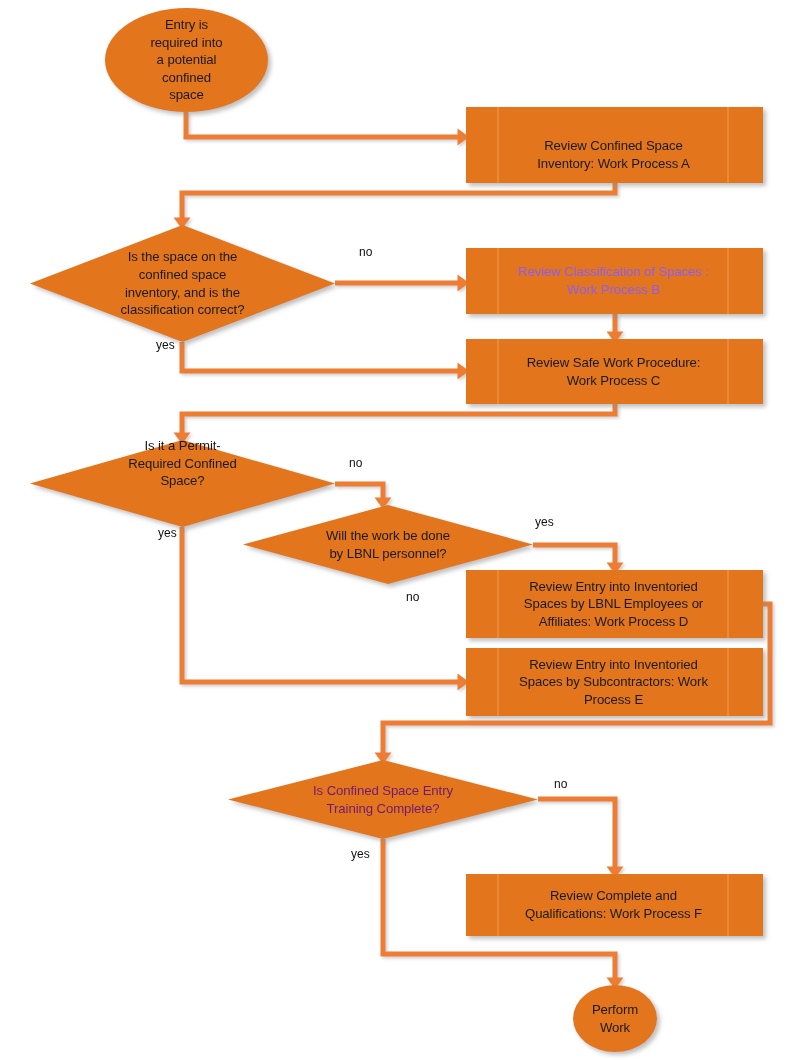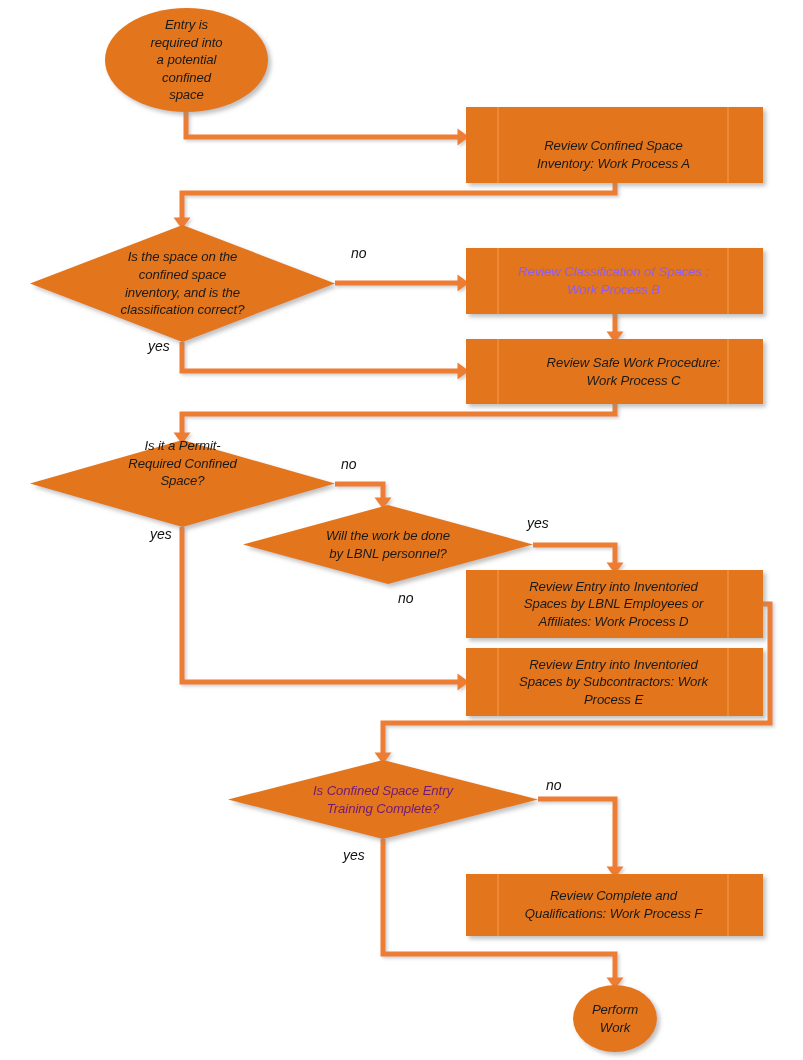--- a/index.html
+++ b/index.html
@@ -12,21 +12,20 @@
     height: 1060px;
     position: relative;
     font-family: "Liberation Sans", sans-serif;
     overflow: hidden;
   }
   #flow-root {
     position: absolute;
     left: 0; top: 0;
     width: 803px;
     height: 1060px;
-    font-style: italic;
   }
   svg.flow-canvas {
     position: absolute;
     left: 0; top: 0;
     width: 803px;
     height: 1060px;
   }
   .node-label {
     position: absolute;
     display: flex;
@@ -36,23 +35,24 @@
     color: #1a1a1a;
     font-size: 13.2px;
     line-height: 1.33;
     pointer-events: none;
     white-space: pre-line;
     letter-spacing: -0.1px;
   }
   .edge-label {
     position: absolute;
     color: #111111;
-    font-size: 14px;
+    font-size: 12px;
     line-height: 1;
     font-family: "Liberation Sans", sans-serif;
+    margin-left: 8px;
   }
 </style>
 </head>
 <body>
 
 <div id="flow-root">
   <svg class="flow-canvas" id="svg-layer" viewBox="0 0 803 1060" xmlns="http://www.w3.org/2000/svg">
     <defs>
       <filter id="shp-shadow" x="-30%" y="-30%" width="180%" height="180%">
         <feDropShadow dx="3" dy="3" stdDeviation="2.2" flood-color="#8c8c8c" flood-opacity="0.55"></feDropShadow>
@@ -178,21 +178,21 @@
 confined
 space</div>
       <div class="node-label" style="left: 500px; top: 107px; width: 227px; height: 96px; color: rgb(26, 26, 26);">Review Confined Space
 Inventory: Work Process A</div>
       <div class="node-label" style="left: 97.1px; top: 225px; width: 170.8px; height: 117px; color: rgb(26, 26, 26);">Is the space on the
 confined space
 inventory, and is the
 classification correct?</div>
       <div class="node-label" style="left: 500px; top: 248px; width: 227px; height: 66px; color: #8b5cf6;">Review Classification of Spaces :
 Work Process B</div>
-      <div class="node-label" style="left: 500px; top: 339px; width: 227px; height: 65px; color: rgb(26, 26, 26); margin-left: 20px;">Review Safe Work Procedure:
+      <div class="node-label" style="left: 500px; top: 339px; width: 227px; height: 65px; color: rgb(26, 26, 26);">Review Safe Work Procedure:
 Work Process C</div>
       <div class="node-label" style="left: 97.1px; top: 420px; width: 170.8px; height: 87px; color: rgb(26, 26, 26);">Is it a Permit-
 Required Confined
 Space?</div>
       <div class="node-label" style="left: 306.8px; top: 505px; width: 162.4px; height: 79px; color: rgb(26, 26, 26);">Will the work be done
 by LBNL personnel?</div>
       <div class="node-label" style="left: 500px; top: 570px; width: 227px; height: 68px; color: rgb(26, 26, 26);">Review Entry into Inventoried
 Spaces by LBNL Employees or
 Affiliates: Work Process D</div>
       <div class="node-label" style="left: 500px; top: 648px; width: 227px; height: 68px; color: rgb(26, 26, 26);">Review Entry into Inventoried

